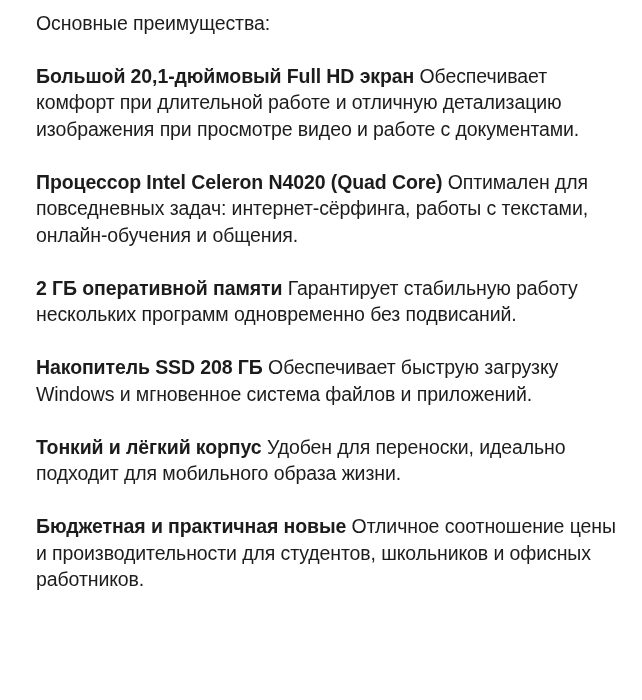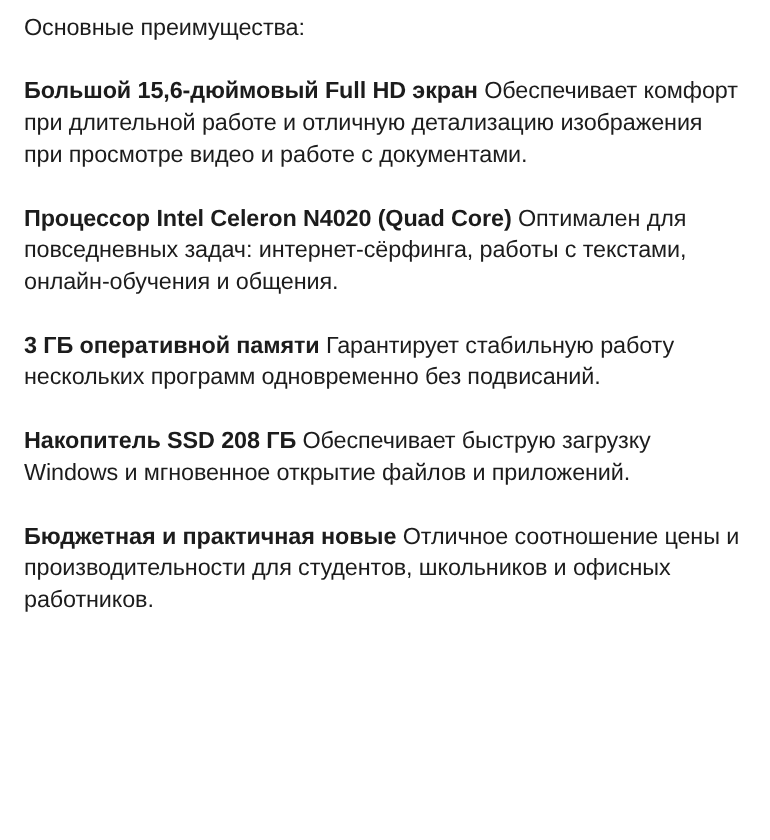--- a/index.html
+++ b/index.html
@@ -8,21 +8,21 @@
     background: #ffffff;
   }
   body {
     width: 642px;
     height: 700px;
     overflow: hidden;
     font-family: "Liberation Sans", "DejaVu Sans", sans-serif;
     color: #1c1c1c;
   }
   .doc {
-    padding: 10px 22px 0 20px;
+    padding: 10px 22px 0 36px;
     font-size: 19.5px;
     line-height: 26.5px;
     letter-spacing: -0.1px;
   }
   .title {
     margin: 0 0 26px 0;
     font-weight: normal;
     font-size: 19.5px;
     line-height: 26.5px;
   }
@@ -32,24 +32,25 @@
   .feature-name {
     font-weight: bold;
   }
 </style>
 </head>
 <body>
 
 <div class="doc">
   <p class="title">Основные преимущества:</p>
 
-  <p class="feature"><span class="feature-name">Большой 15,6-дюймовый Full HD экран</span> <span class="feature-desc">Обеспечивает комфорт при длительной работе и отличную детализацию изображения при просмотре видео и работе с документами.</span></p>
+  <p class="feature"><span class="feature-name">Большой 20,1-дюймовый Full HD экран</span> <span class="feature-desc">Обеспечивает комфорт при длительной работе и отличную детализацию изображения при просмотре видео и работе с документами.</span></p>
 
   <p class="feature"><span class="feature-name">Процессор Intel Celeron N4020 (Quad Core)</span> <span class="feature-desc">Оптимален для повседневных задач: интернет-сёрфинга, работы с текстами, онлайн-обучения и общения.</span></p>
 
-  <p class="feature"><span class="feature-name">3 ГБ оперативной памяти</span> <span class="feature-desc">Гарантирует стабильную работу нескольких программ одновременно без подвисаний.</span></p>
+  <p class="feature"><span class="feature-name">2 ГБ оперативной памяти</span> <span class="feature-desc">Гарантирует стабильную работу нескольких программ одновременно без подвисаний.</span></p>
 
-  <p class="feature"><span class="feature-name">Накопитель SSD 208 ГБ</span> <span class="feature-desc">Обеспечивает быструю загрузку Windows и мгновенное открытие файлов и приложений.</span></p>
+  <p class="feature"><span class="feature-name">Накопитель SSD 208 ГБ</span> <span class="feature-desc">Обеспечивает быструю загрузку Windows и мгновенное система файлов и приложений.</span></p>
 
 
+  <p class="feature"><span class="feature-name">Тонкий и лёгкий корпус</span> <span class="feature-desc">Удобен для переноски, идеально подходит для мобильного образа жизни.</span></p>
 
   <p class="feature"><span class="feature-name">Бюджетная и практичная новые</span> <span class="feature-desc">Отличное соотношение цены и производительности для студентов, школьников и офисных работников.</span></p>
 </div>
 
 </body></html>

